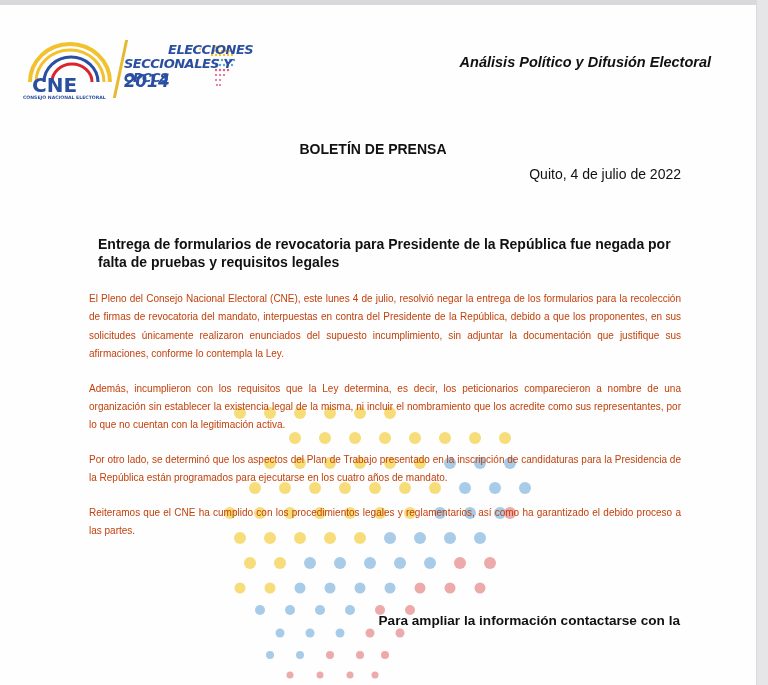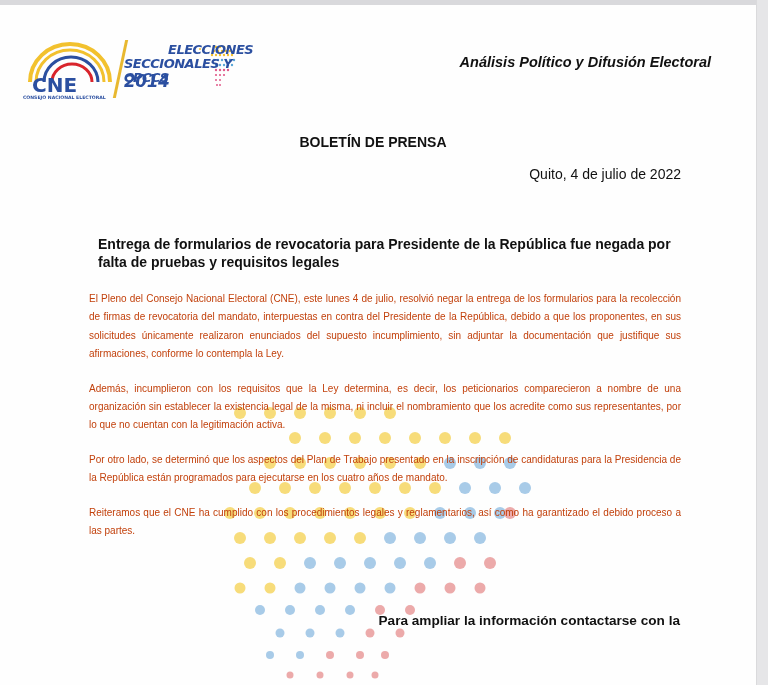--- a/index.html
+++ b/index.html
@@ -17,21 +17,21 @@
     .logo-elecciones .txt { position: absolute; left: 0; top: 0; font-family: "DejaVu Sans", sans-serif; font-weight: bold; font-style: italic; color: #2b4fa0; line-height: 14px; letter-spacing: -0.5px; }
     .logo-elecciones .l1 { font-size: 13px; top: 2px; padding-left: 44px; }
     .logo-elecciones .l2 { font-size: 13px; top: 16px; }
     .logo-elecciones .l3 { font-size: 17px; top: 30px; line-height: 20px; }
     .logo-map { position: absolute; left: 62px; top: 0; width: 64px; height: 56px; }
 
     .dept { position: absolute; right: 57px; top: 54px; text-align: right; font-style: italic; font-size: 14.5px; line-height: 17px; color: #111; }
     .dept .l1 { font-weight: normal; }
     .dept .l2 { font-weight: bold; }
 
-    .bulletin { position: absolute; left: 0; width: 746px; top: 134px; text-align: center; font-weight: bold; font-size: 14px; color: #111; }
+    .bulletin { position: absolute; left: 0; width: 746px; top: 141px; text-align: center; font-weight: bold; font-size: 14px; color: #111; }
     .date { position: absolute; right: 87px; top: 166px; font-size: 14px; color: #111; }
 
     .headline { position: absolute; left: 98px; width: 600px; top: 235px; font-weight: bold; font-size: 14px; line-height: 18px; color: #111; }
 
     .watermark { position: absolute; left: 225px; top: 405px; width: 340px; height: 290px; }
 
     .body { position: absolute; left: 89px; width: 592px; top: 290px; font-size: 10px; line-height: 18.4px; text-align: justify; color: #c2410c; }
     .body p { margin-bottom: 16px; }
 
     .footer { position: absolute; right: 88px; top: 612px; text-align: right; font-weight: bold; font-size: 13.6px; line-height: 18px; color: #111; }

